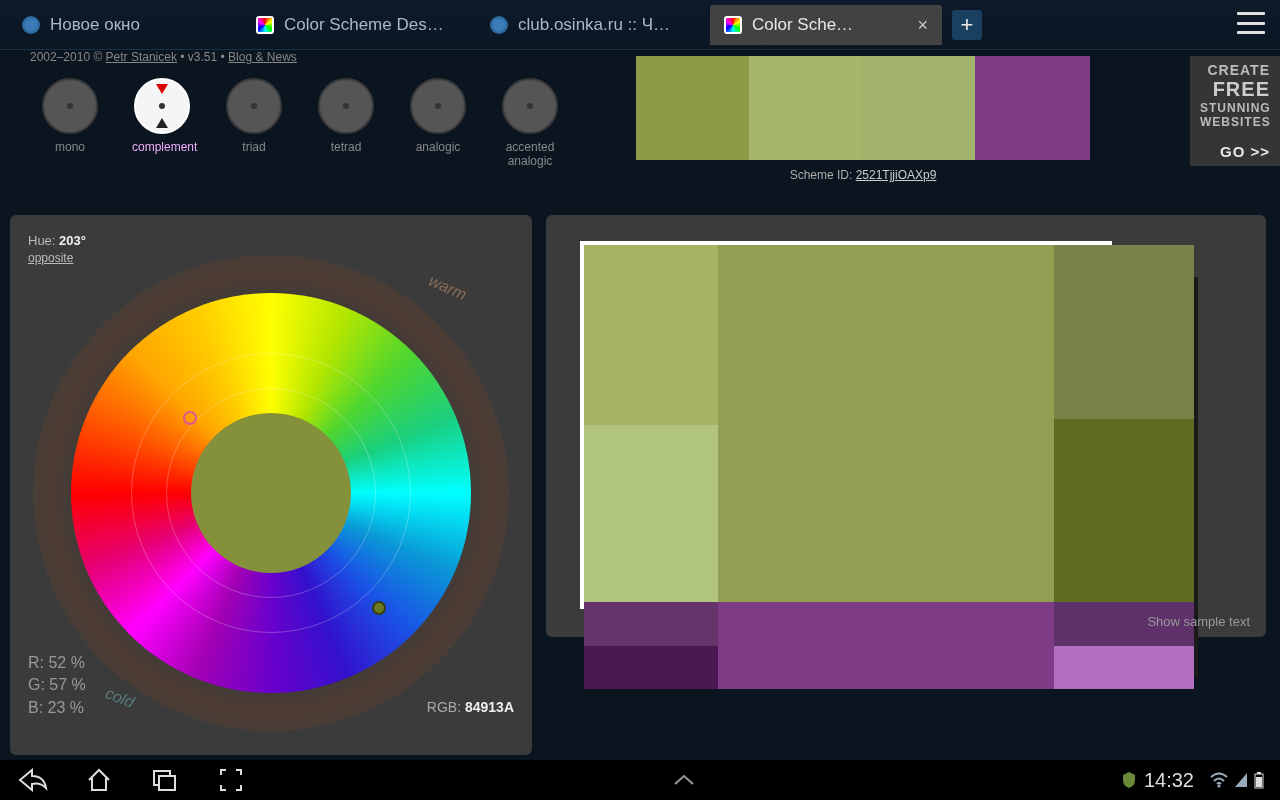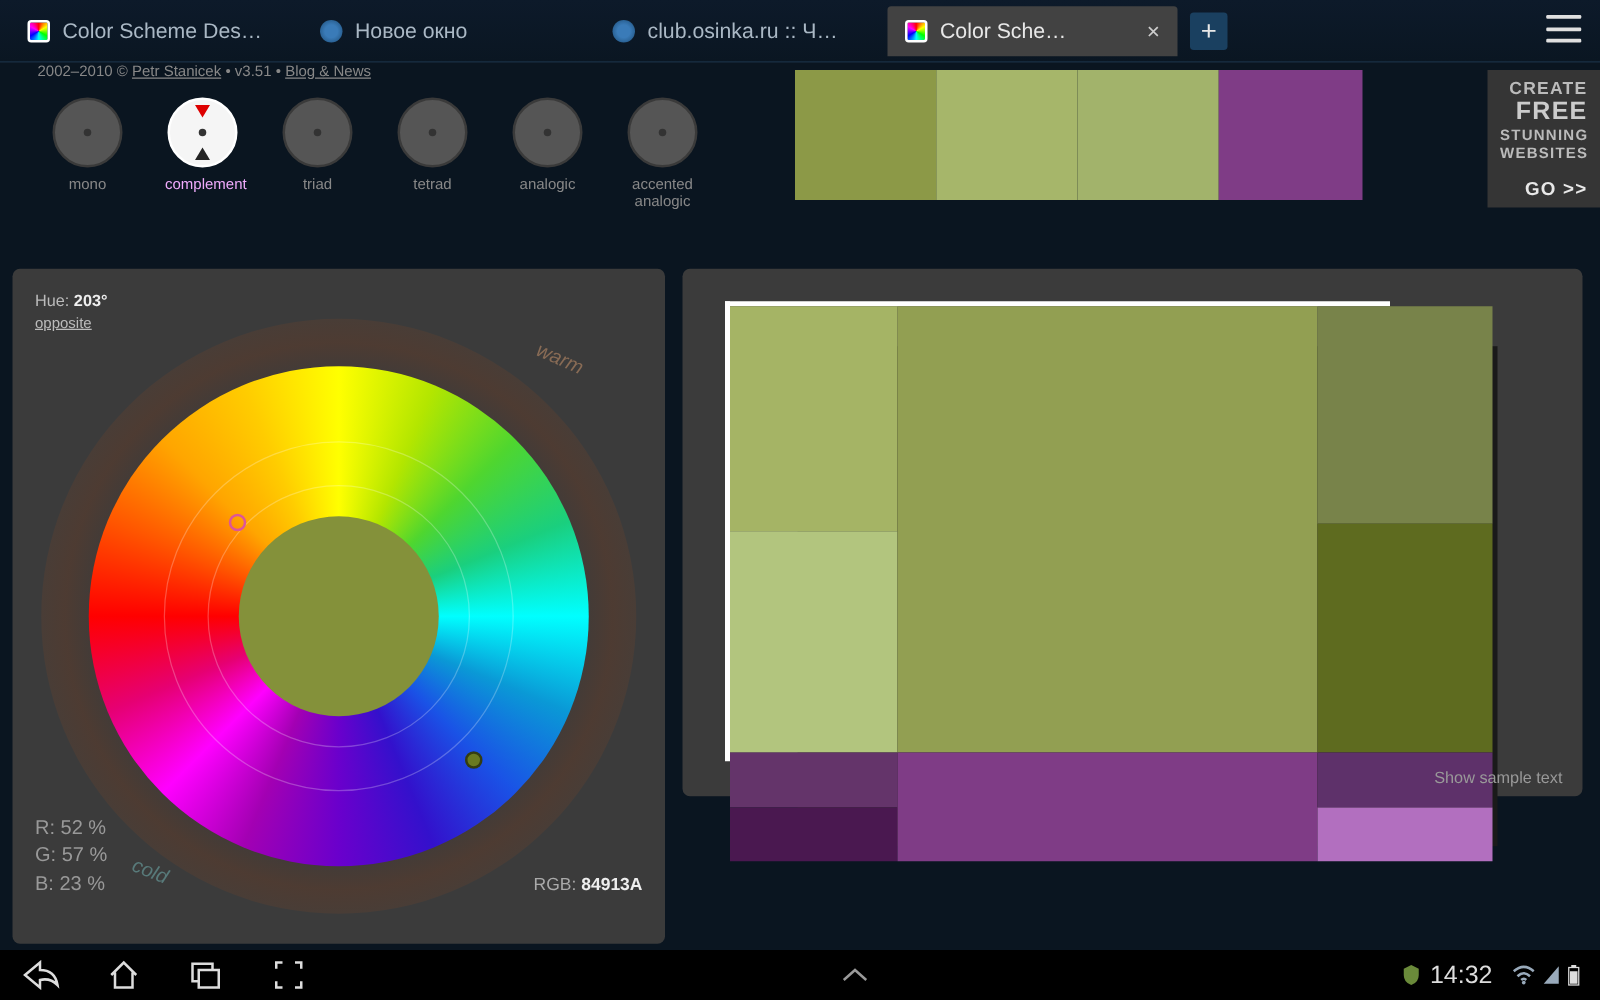--- a/index.html
+++ b/index.html
@@ -98,26 +98,26 @@
 .nav-spacer { flex: 1; }
 .nav-caret { color: #888; font-size: 20px; }
 .nav-time { color: #ddd; font-size: 20px; margin-left: auto; margin-right: 10px; }
 .nav-status { display: flex; align-items: center; gap: 6px; }
 </style>
 </head>
 <body>
 
 <div class="tabs-bar">
   <div class="tab width-220">
+    <span class="favicon globe-favicon"></span>
+    <span class="label">Новое окно</span>
+  </div>
+  <div class="tab width-220">
     <span class="favicon color-favicon"></span>
     <span class="label">Color Scheme Des…</span>
-  </div>
-  <div class="tab width-220">
-    <span class="favicon globe-favicon"></span>
-    <span class="label">Новое окно</span>
   </div>
   <div class="tab width-220">
     <span class="favicon globe-favicon"></span>
     <span class="label">club.osinka.ru :: Ч…</span>
   </div>
   <div class="tab width-220 active">
     <span class="favicon color-favicon"></span>
     <span class="label">Color Sche…</span>
     <span class="close">×</span>
   </div>
@@ -170,20 +170,24 @@
     </div>
   </div>
 
   <div class="top-swatches">
     <div>
       <div style="display:flex">
         <div class="sw sw1"></div>
         <div class="sw sw2"></div>
         <div class="sw sw3"></div>
         <div class="sw sw4"></div>
+      </div>
+      <div class="scheme-id">
+        <span>Scheme ID: </span>
+        <a>2521TjjiOAXp9</a>
       </div>
     </div>
   </div>
 
   <div class="ad-box">
     <div>
       <div>CREATE</div>
       <div class="big">FREE</div>
       <div style="font-size:12px">STUNNING</div>
       <div style="font-size:12px">WEBSITES</div>

